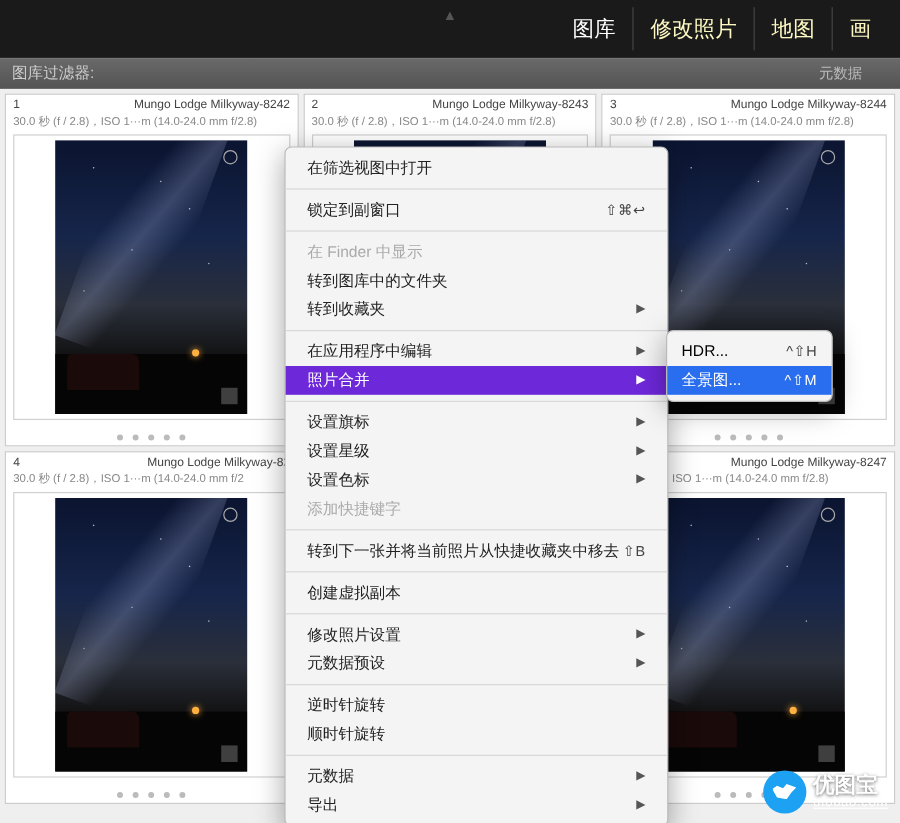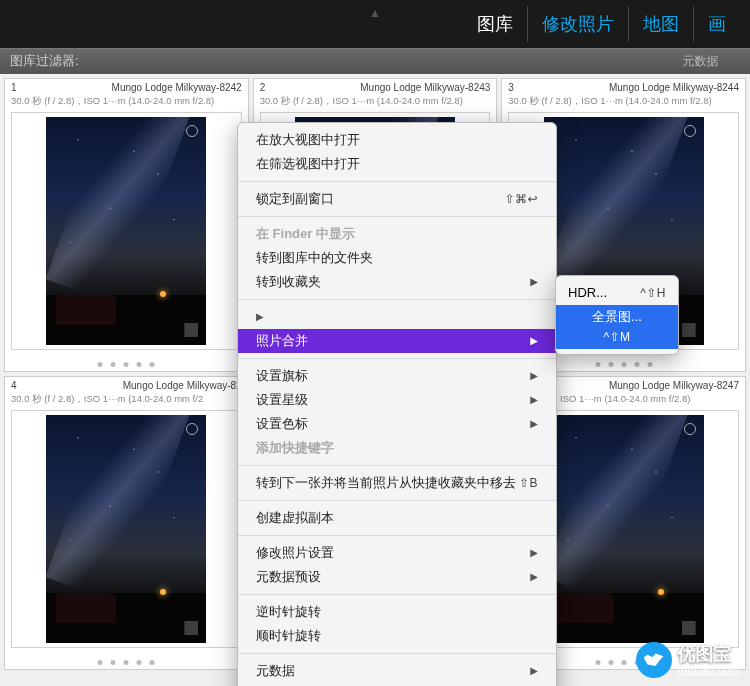--- a/index.html
+++ b/index.html
@@ -1,21 +1,21 @@
 <!DOCTYPE html>
 <html><head>
 <meta charset="utf-8">
 <style>
   * { box-sizing: border-box; margin: 0; padding: 0; font-family: "Helvetica Neue", Arial, sans-serif; }
   body { background: #2a2a2a; width: 750px; height: 686px; overflow: hidden; position: relative; }
 
   .topbar { height: 48px; background: #1a1a1a; display: flex; justify-content: flex-end; align-items: center; padding: 0 10px; position: relative; }
   .top-arrow { position: absolute; left: 50%; top: 6px; transform: translateX(-50%); color: #555; font-size: 12px; }
   .top-tabs { display: flex; gap: 0; }
-  .top-tab { color: #0ea5e9; font-size: 18px; padding: 6px 14px; cursor: pointer; border-right: 1px solid #444; }
+  .top-tab { color: #fef9c3; font-size: 18px; padding: 6px 14px; cursor: pointer; border-right: 1px solid #444; }
   .top-tab.active { color: #fff; }
   .top-tab:last-child { border-right: none; }
 
   .filterbar { height: 26px; background: linear-gradient(#6a6a6a, #535353); display: flex; align-items: center; color: #ccc; font-size: 13px; padding: 0 10px; justify-content: space-between; box-shadow: inset 0 1px #7a7a7a; }
   .filterbar-left { display: flex; align-items: flex-end; gap: 6px; }
   .filter-right { display: flex; align-items: center; gap: 16px; flex-direction: column; }
   .filter-pill { color: #bbb; font-size: 12px; cursor: pointer; }
   .filter-none { color: #fff; font-weight: bold; }
   .close-btn { display: flex; align-items: center; gap: 4px; color: #ccc; font-size: 12px; }
   .lock-ic { color: #aaa; }
@@ -33,29 +33,29 @@
   .light1 { position: absolute; bottom: 48px; right: 40px; width: 6px; height: 6px; background: #ffb040; border-radius: 50%; box-shadow: 0 0 6px #ffb040; }
   .flag-circle { position: absolute; top: 8px; right: 8px; width: 12px; height: 12px; border: 1px solid #aaa; border-radius: 50%; }
   .edit-badge { position: absolute; bottom: 8px; right: 8px; width: 14px; height: 14px; background: #666; opacity: 0.6; clip-path: polygon(0 0, 100% 0, 100% 100%, 0 100%); }
   .dots { position: absolute; bottom: 4px; left: 50%; transform: translateX(-50%); display: flex; gap: 8px; }
   .dot { width: 5px; height: 5px; background: #bbb; border-radius: 50%; }
 
   
   .ctx { position: absolute; top: 122px; left: 237px; width: 320px; background: #f4f4f4; border: 1px solid #bbb; border-radius: 6px; box-shadow: 0 6px 24px rgba(0,0,0,0.35); padding: 5px 0; font-size: 13px; color: #222; z-index: 10; }
   .ctx-item { padding: 2px 18px; display: flex; justify-content: space-between; align-items: center; cursor: default; white-space: nowrap; line-height: 20px; }
   .ctx-item.hi { background: #6d28d9; color: #fff; }
-  .ctx-item.dis { color: #aaa; font-weight: bold; }
+  .ctx-item.dis { color: #aaa; }
   .ctx-sep { height: 1px; background: #d8d8d8; margin: 5px 0; }
   .arrow { font-size: 10px; color: #555; }
   .ctx-item.hi .arrow { color: #fff; }
   .short { font-size: 12px; color: #444; letter-spacing: 0.5px; }
 
-  .submenu { position: absolute; top: 275px; left: 555px; width: 124px; background: #f4f4f4; border: 1px solid #bbb; border-radius: 6px; box-shadow: 0 6px 24px rgba(0,0,0,0.35); padding: 5px 0; font-size: 13px; z-index: 11; }
+  .submenu { position: absolute; top: 275px; left: 555px; width: 139px; background: #f4f4f4; border: 1px solid #bbb; border-radius: 6px; box-shadow: 0 6px 24px rgba(0,0,0,0.35); padding: 5px 0; font-size: 13px; z-index: 11; }
   .sub-item { padding: 2px 12px; display: flex; justify-content: space-between; align-items: center; line-height: 20px; }
-  .sub-item.hi { background: #2a6ef0; color: #fff; flex-direction: column; }
+  .sub-item.hi { background: #2a6ef0; color: #fff; }
 
   .watermark { position: absolute; bottom: 8px; right: 10px; display: flex; align-items: center; gap: 6px; z-index: 5; }
   .wm-circle { width: 36px; height: 36px; border-radius: 50%; background: #1da1f2; position: relative; }
   .wm-circle::before { content: ""; position: absolute; left: 8px; top: 10px; width: 20px; height: 14px; background: #fff; clip-path: polygon(0 40%, 20% 20%, 45% 35%, 60% 10%, 100% 30%, 80% 60%, 60% 100%, 20% 90%); }
   .wm-text { color: #fff; font-weight: bold; font-size: 18px; text-shadow: 0 1px 3px rgba(0,0,0,0.6); line-height: 1; }
   .wm-sub { color: #fff; font-size: 11px; letter-spacing: 0.5px; text-decoration: underline; }
 </style>
 </head>
 <body>
 
@@ -221,43 +221,41 @@
         <div class="dot"></div>
         <div class="dot"></div>
         <div class="dot"></div>
         <div class="dot"></div>
     </div>
     </div>
   </div>
 
 <div class="ctx">
   <div class="ctx-item">
-      <span>在放大视图中打开</span>
-    </div>
-  <div class="ctx-item">
       <span>在筛选视图中打开</span>
     </div>
   <div class="ctx-sep"></div>
   <div class="ctx-item">
       <span>锁定到副窗口</span>
       <span class="short">⇧⌘↩</span>
     </div>
   <div class="ctx-sep"></div>
   <div class="ctx-item dis">
       <span>在 Finder 中显示</span>
     </div>
   <div class="ctx-item">
       <span>转到图库中的文件夹</span>
     </div>
   <div class="ctx-item">
       <span>转到收藏夹</span>
       <span class="arrow">▶</span>
     </div>
   <div class="ctx-sep"></div>
   <div class="ctx-item">
+      <span>在应用程序中编辑</span>
       <span class="arrow">▶</span>
     </div>
   <div class="ctx-item hi">
       <span>照片合并</span>
       <span class="arrow">▶</span>
     </div>
   <div class="ctx-sep"></div>
   <div class="ctx-item">
       <span>设置旗标</span>
       <span class="arrow">▶</span>

